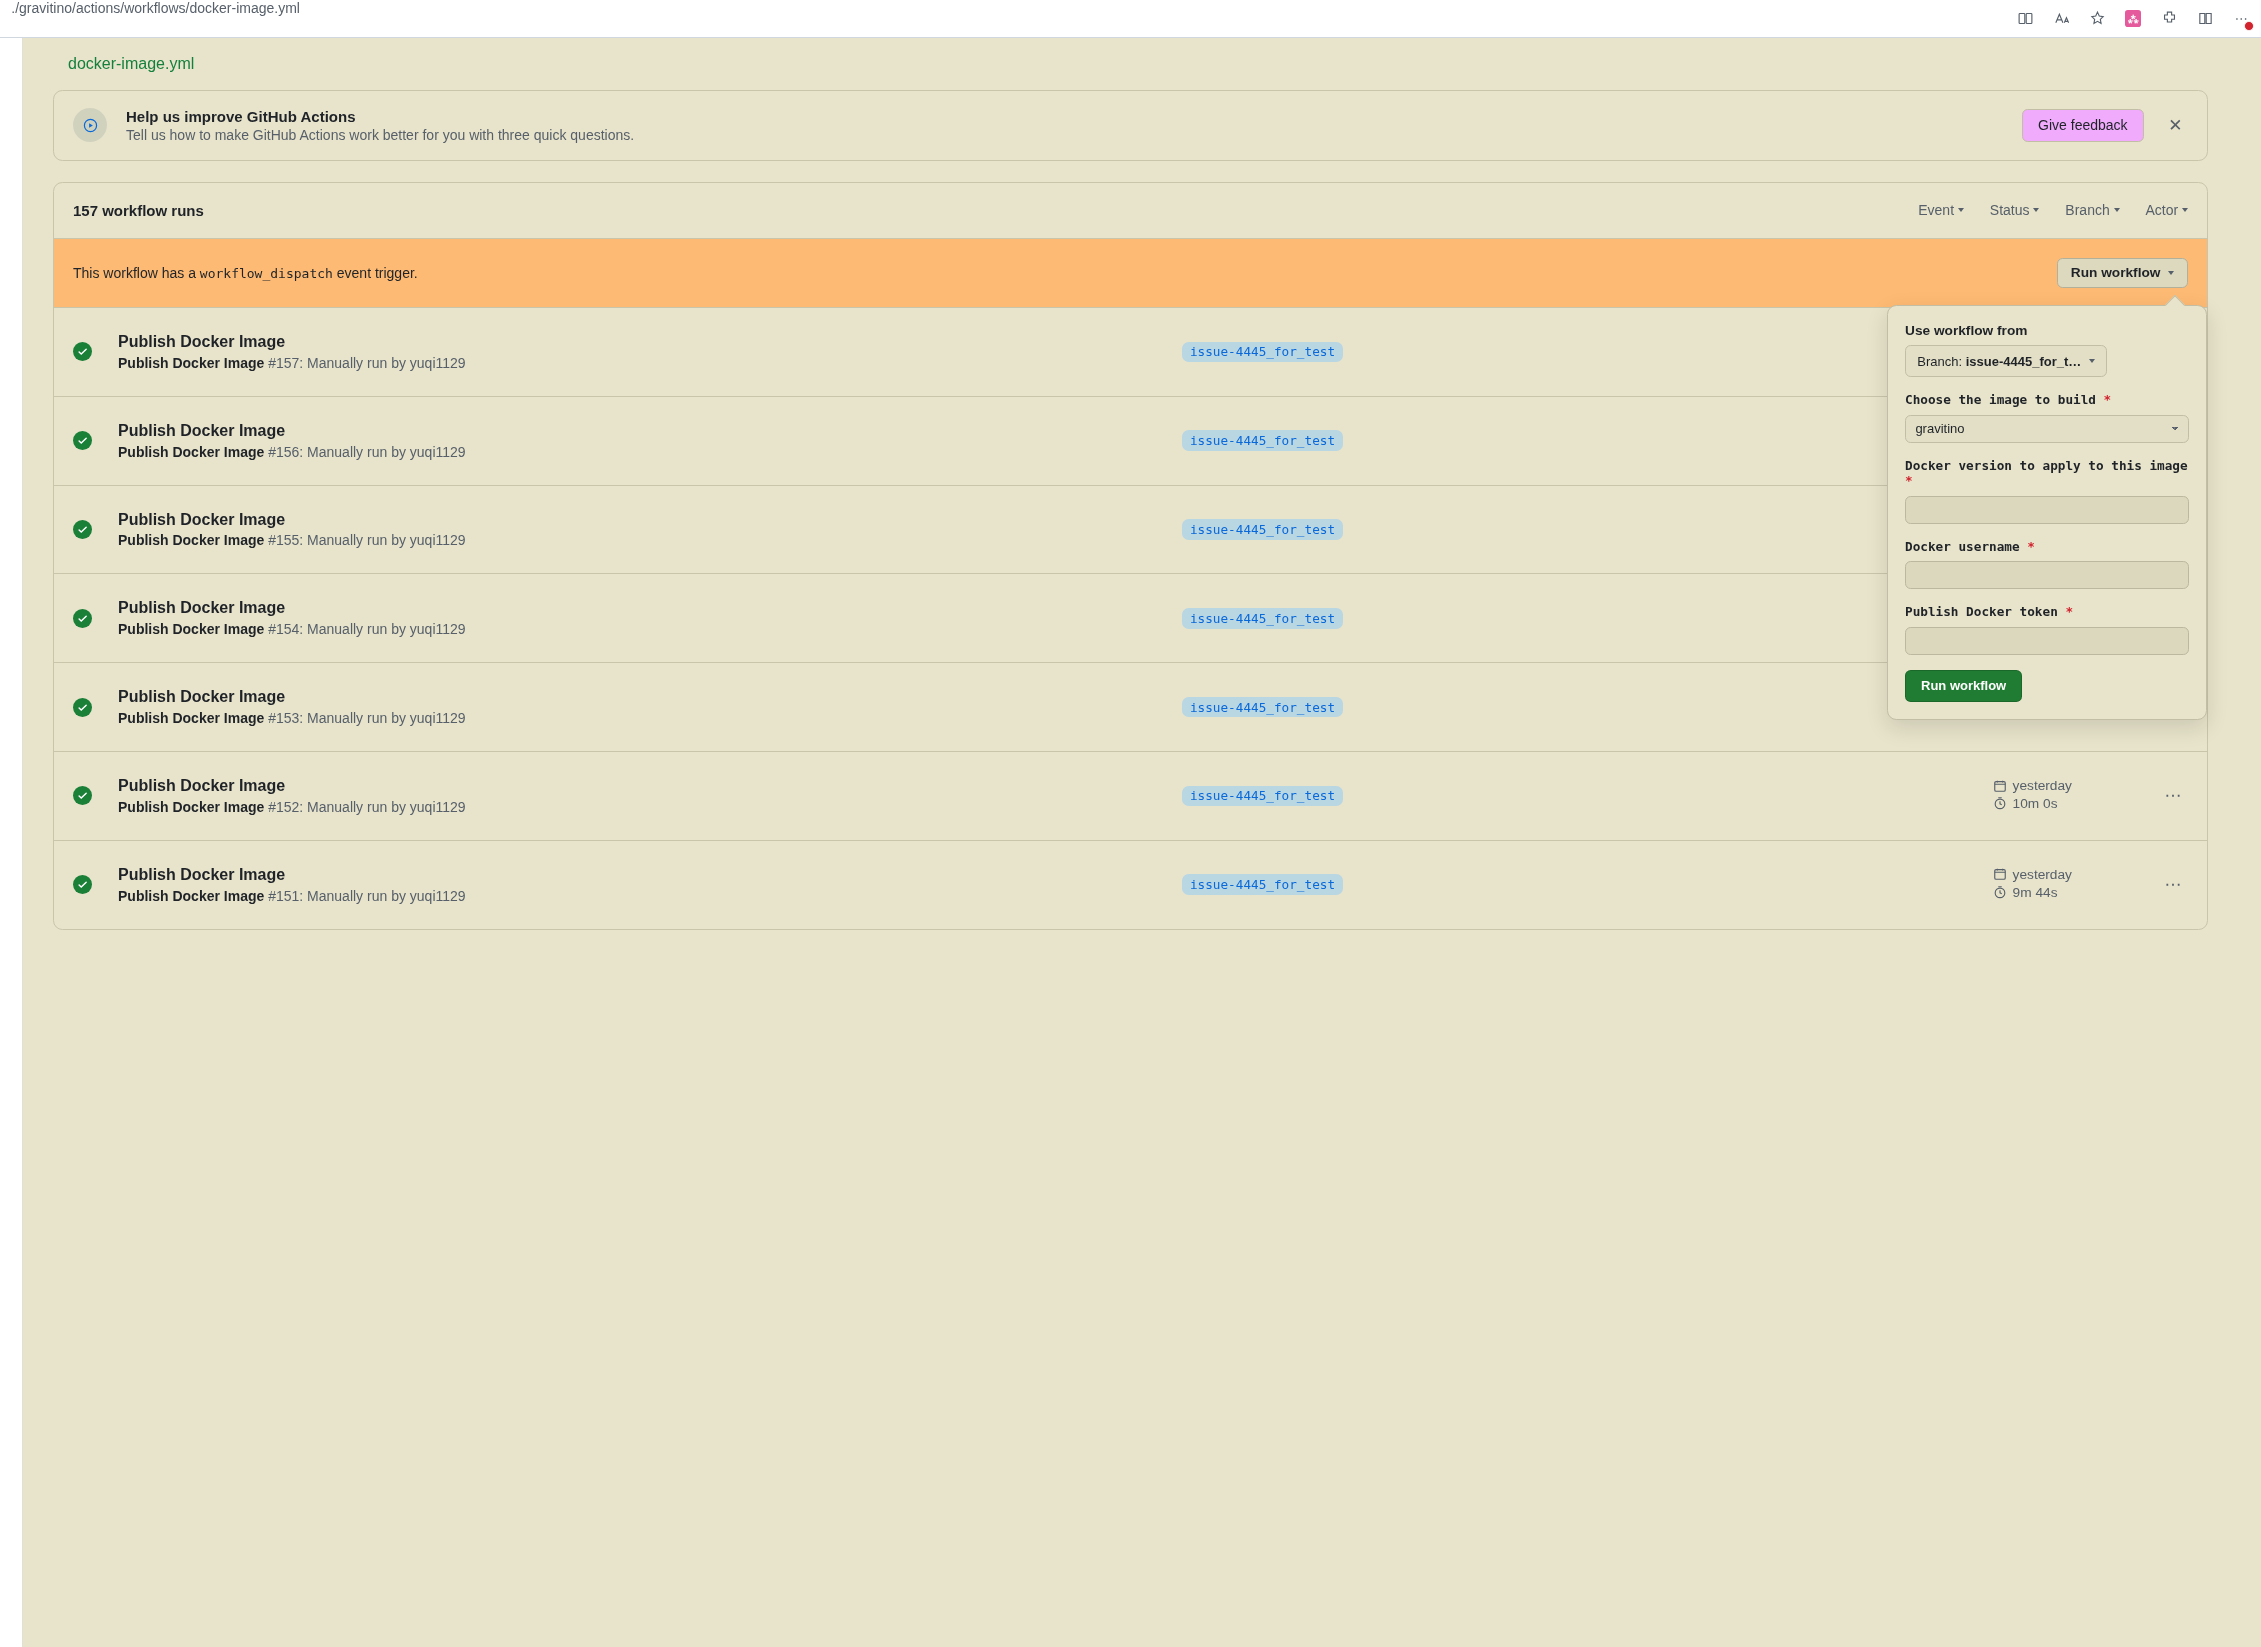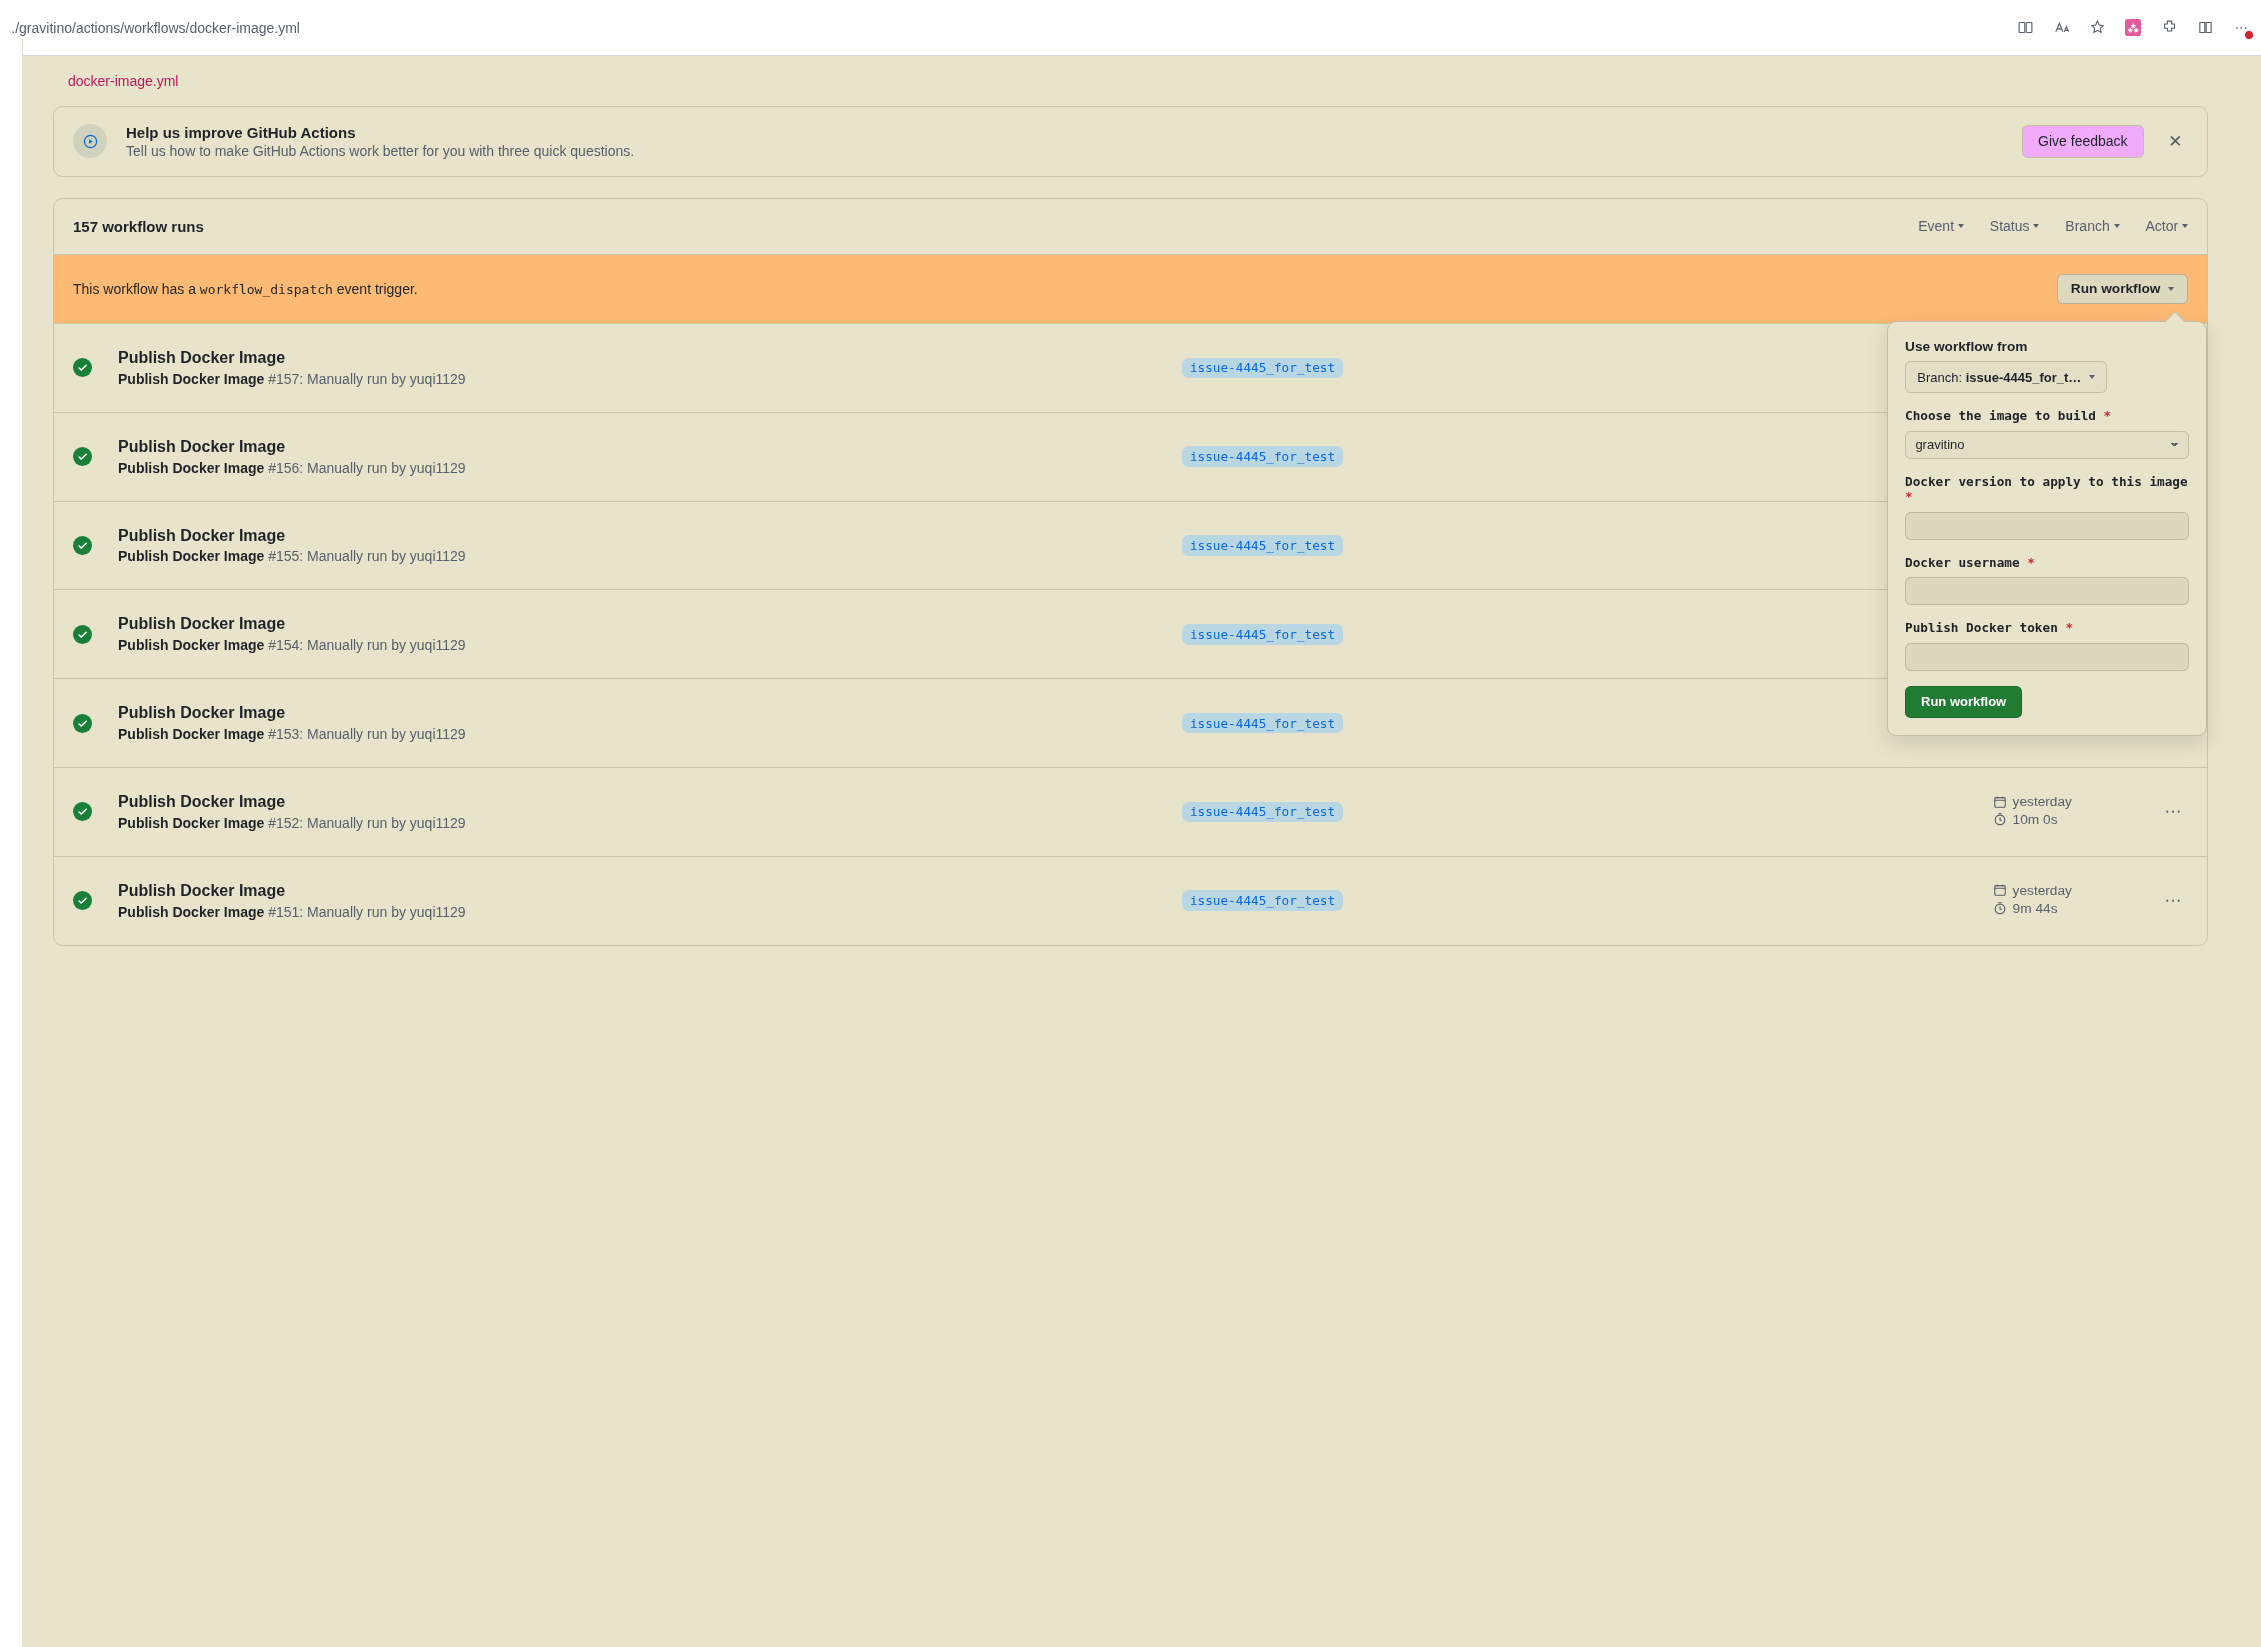--- a/index.html
+++ b/index.html
@@ -3,25 +3,24 @@
 <meta charset="utf-8">
 <style>
   * { box-sizing: border-box; margin: 0; padding: 0; }
   body {
     font-family: -apple-system, BlinkMacSystemFont, "Segoe UI", Helvetica, Arial, sans-serif;
     background: #e8e4cb;
     color: #1f2328;
     font-size: 13px;
   }
   .browser-top {
-    height: 56px;
+    height: 38px;
     background: #fff;
     border-bottom: 0.9px solid #d0d7de;
     display: flex;
-    align-items: center;
     padding: 0 11.3px;
     gap: 15px;
     justify-content: space-between;
   }
   .url-fragment {
     color: #57606a;
     font-size: 14px;
     overflow: hidden;
     white-space: nowrap;
   }
@@ -54,22 +53,22 @@
     color: #fff;
     font-size: 9.4px;
     font-weight: 700;
     padding: 1.9px 2.8px;
     border-radius: 2.8px;
   }
   .page-wrap {
     padding: 0 53px 0 53px;
   }
   .breadcrumb-link {
-    color: #be185d;
-    font-size: 14px;
+    color: #15803d;
+    font-size: 16px;
     text-decoration: none;
     padding: 17px 0 17px 15px;
     display: inline-block;
   }
   .banner {
     border: 0.9px solid #c9c5ab;
     border-radius: 9.4px;
     padding: 17px 19px;
     display: flex;
     align-items: center;

